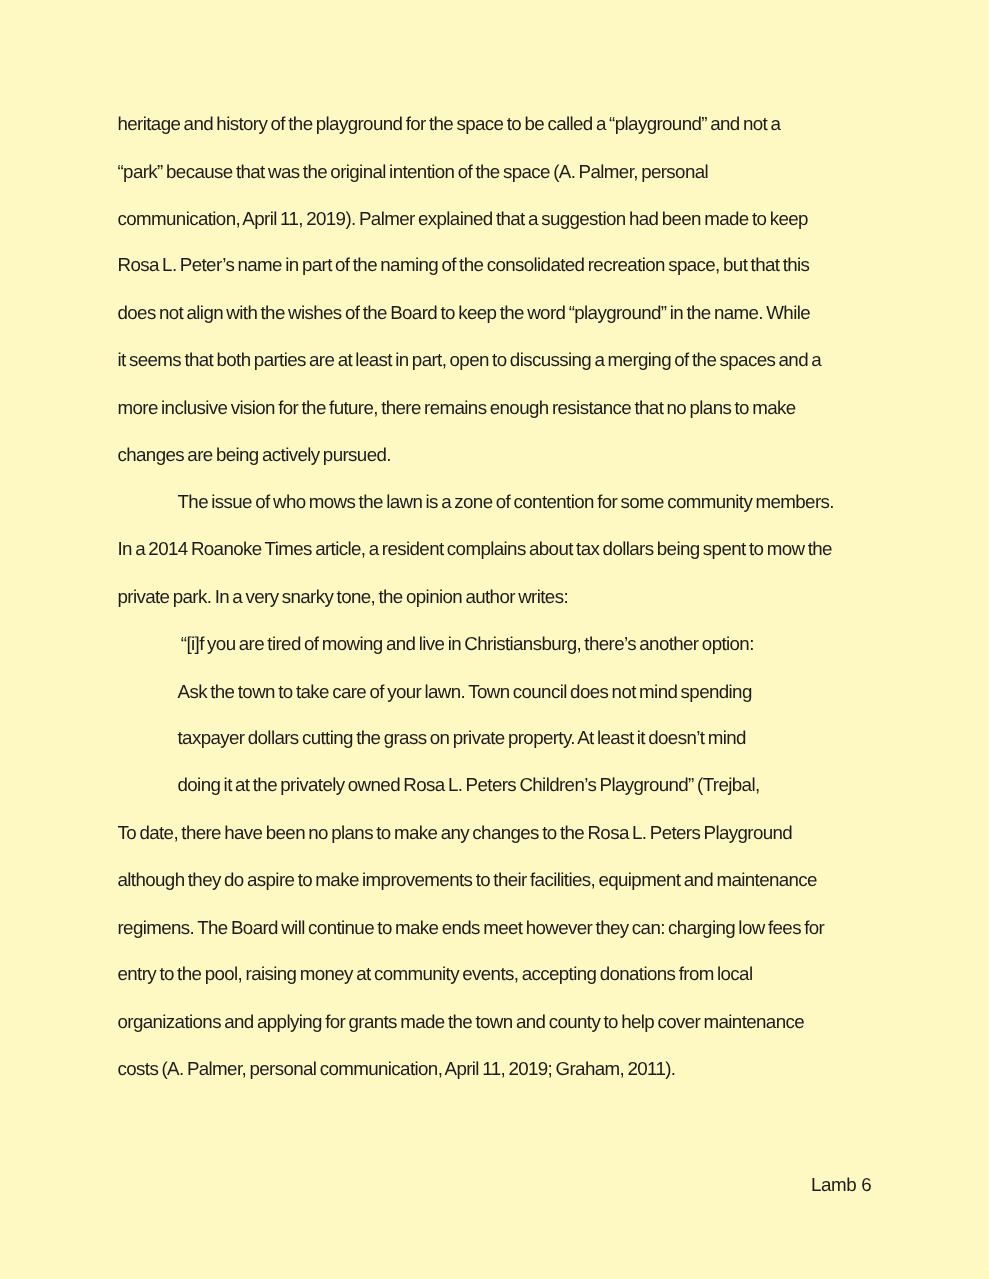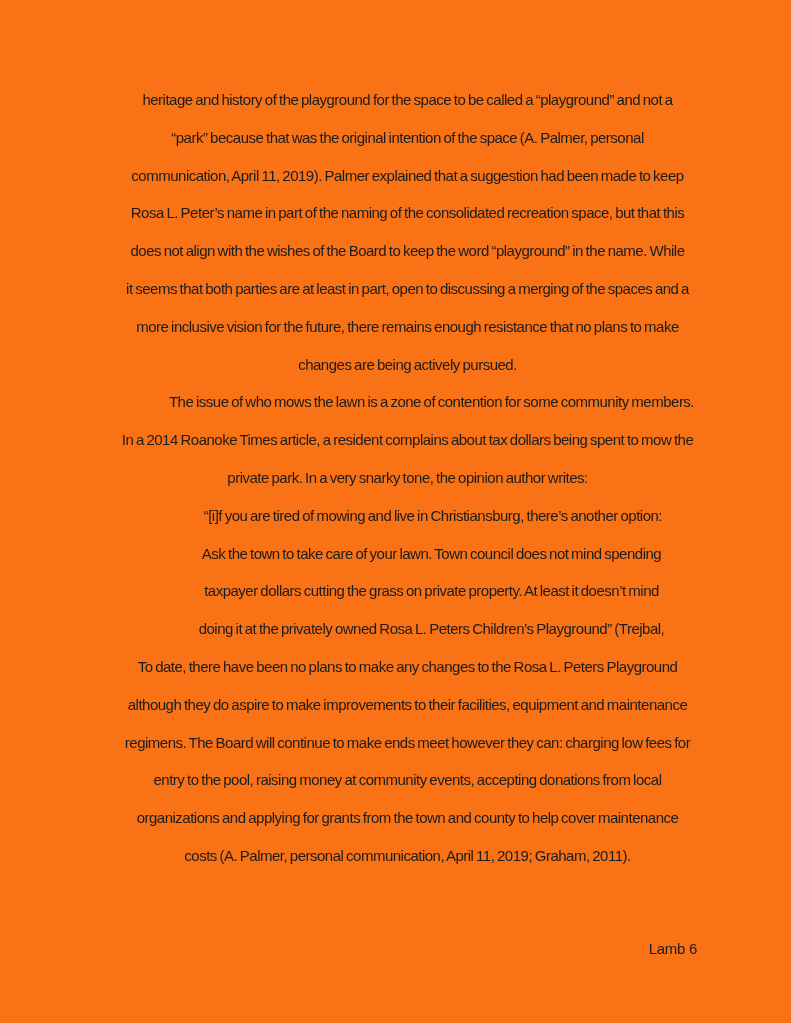--- a/index.html
+++ b/index.html
@@ -14,24 +14,23 @@
     overflow: hidden;
     font-family: "Liberation Sans", "DejaVu Sans", sans-serif;
     color: #1c1c1c;
   }
   .page {
     position: absolute;
     top: 0;
     left: 0;
     width: 791px;
     height: 1023px;
-    background: #f97316;
+    background: #fef9c3;
     box-sizing: border-box;
     padding: 81px 70px 0 94px;
-    text-align: center;
   }
   .line {
     font-size: 15px;
     line-height: 37.8px;
     letter-spacing: -0.5px;
     word-spacing: -1px;
     white-space: pre;
     color: #1c1c1c;
   }
   .line.indent {
@@ -66,16 +65,16 @@
   <div class="line">In a 2014 Roanoke Times article, a resident complains about tax dollars being spent to mow the</div>
   <div class="line">private park. In a very snarky tone, the opinion author writes:</div>
   <div class="line quote"> “[i]f you are tired of mowing and live in Christiansburg, there’s another option:</div>
   <div class="line quote">Ask the town to take care of your lawn. Town council does not mind spending</div>
   <div class="line quote">taxpayer dollars cutting the grass on private property. At least it doesn’t mind</div>
   <div class="line quote">doing it at the privately owned Rosa L. Peters Children’s Playground” (Trejbal,</div>
   <div class="line">To date, there have been no plans to make any changes to the Rosa L. Peters Playground</div>
   <div class="line">although they do aspire to make improvements to their facilities, equipment and maintenance</div>
   <div class="line">regimens. The Board will continue to make ends meet however they can: charging low fees for</div>
   <div class="line">entry to the pool, raising money at community events, accepting donations from local</div>
-  <div class="line">organizations and applying for grants from the town and county to help cover maintenance</div>
+  <div class="line">organizations and applying for grants made the town and county to help cover maintenance</div>
   <div class="line">costs (A. Palmer, personal communication, April 11, 2019; Graham, 2011).</div>
   <div class="page-number">Lamb 6</div>
 </div>
 
 </body></html>

